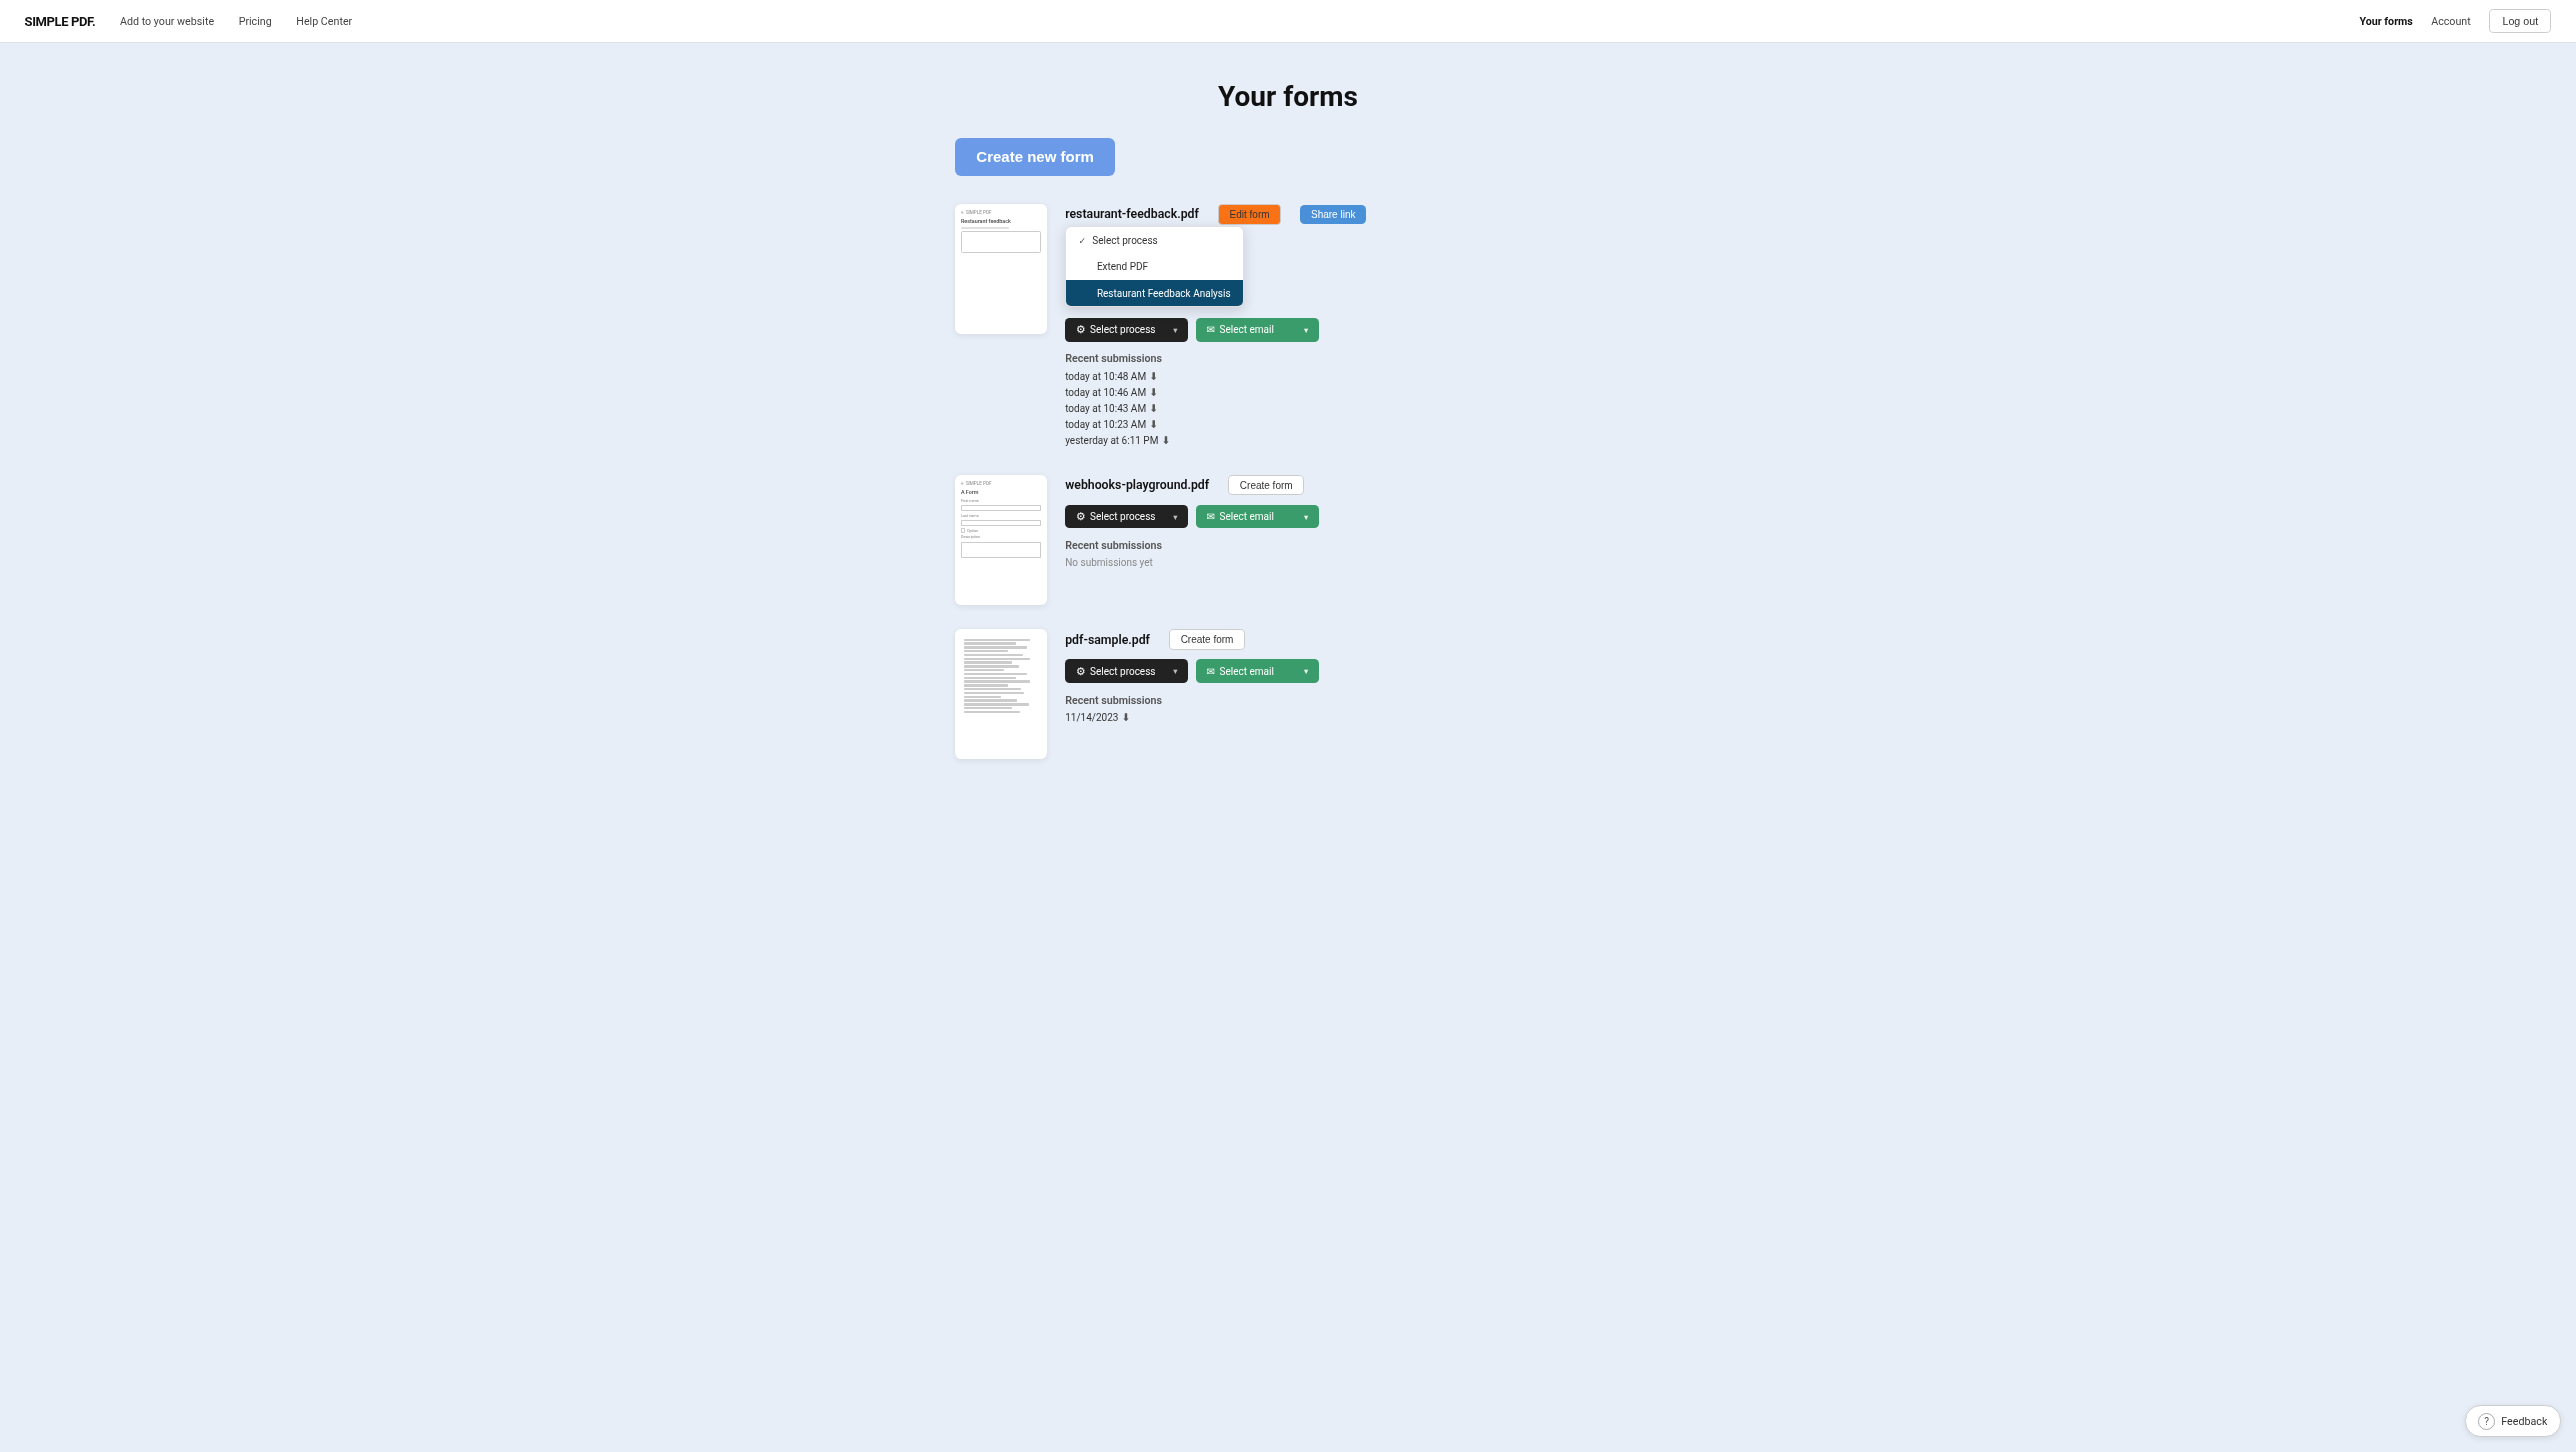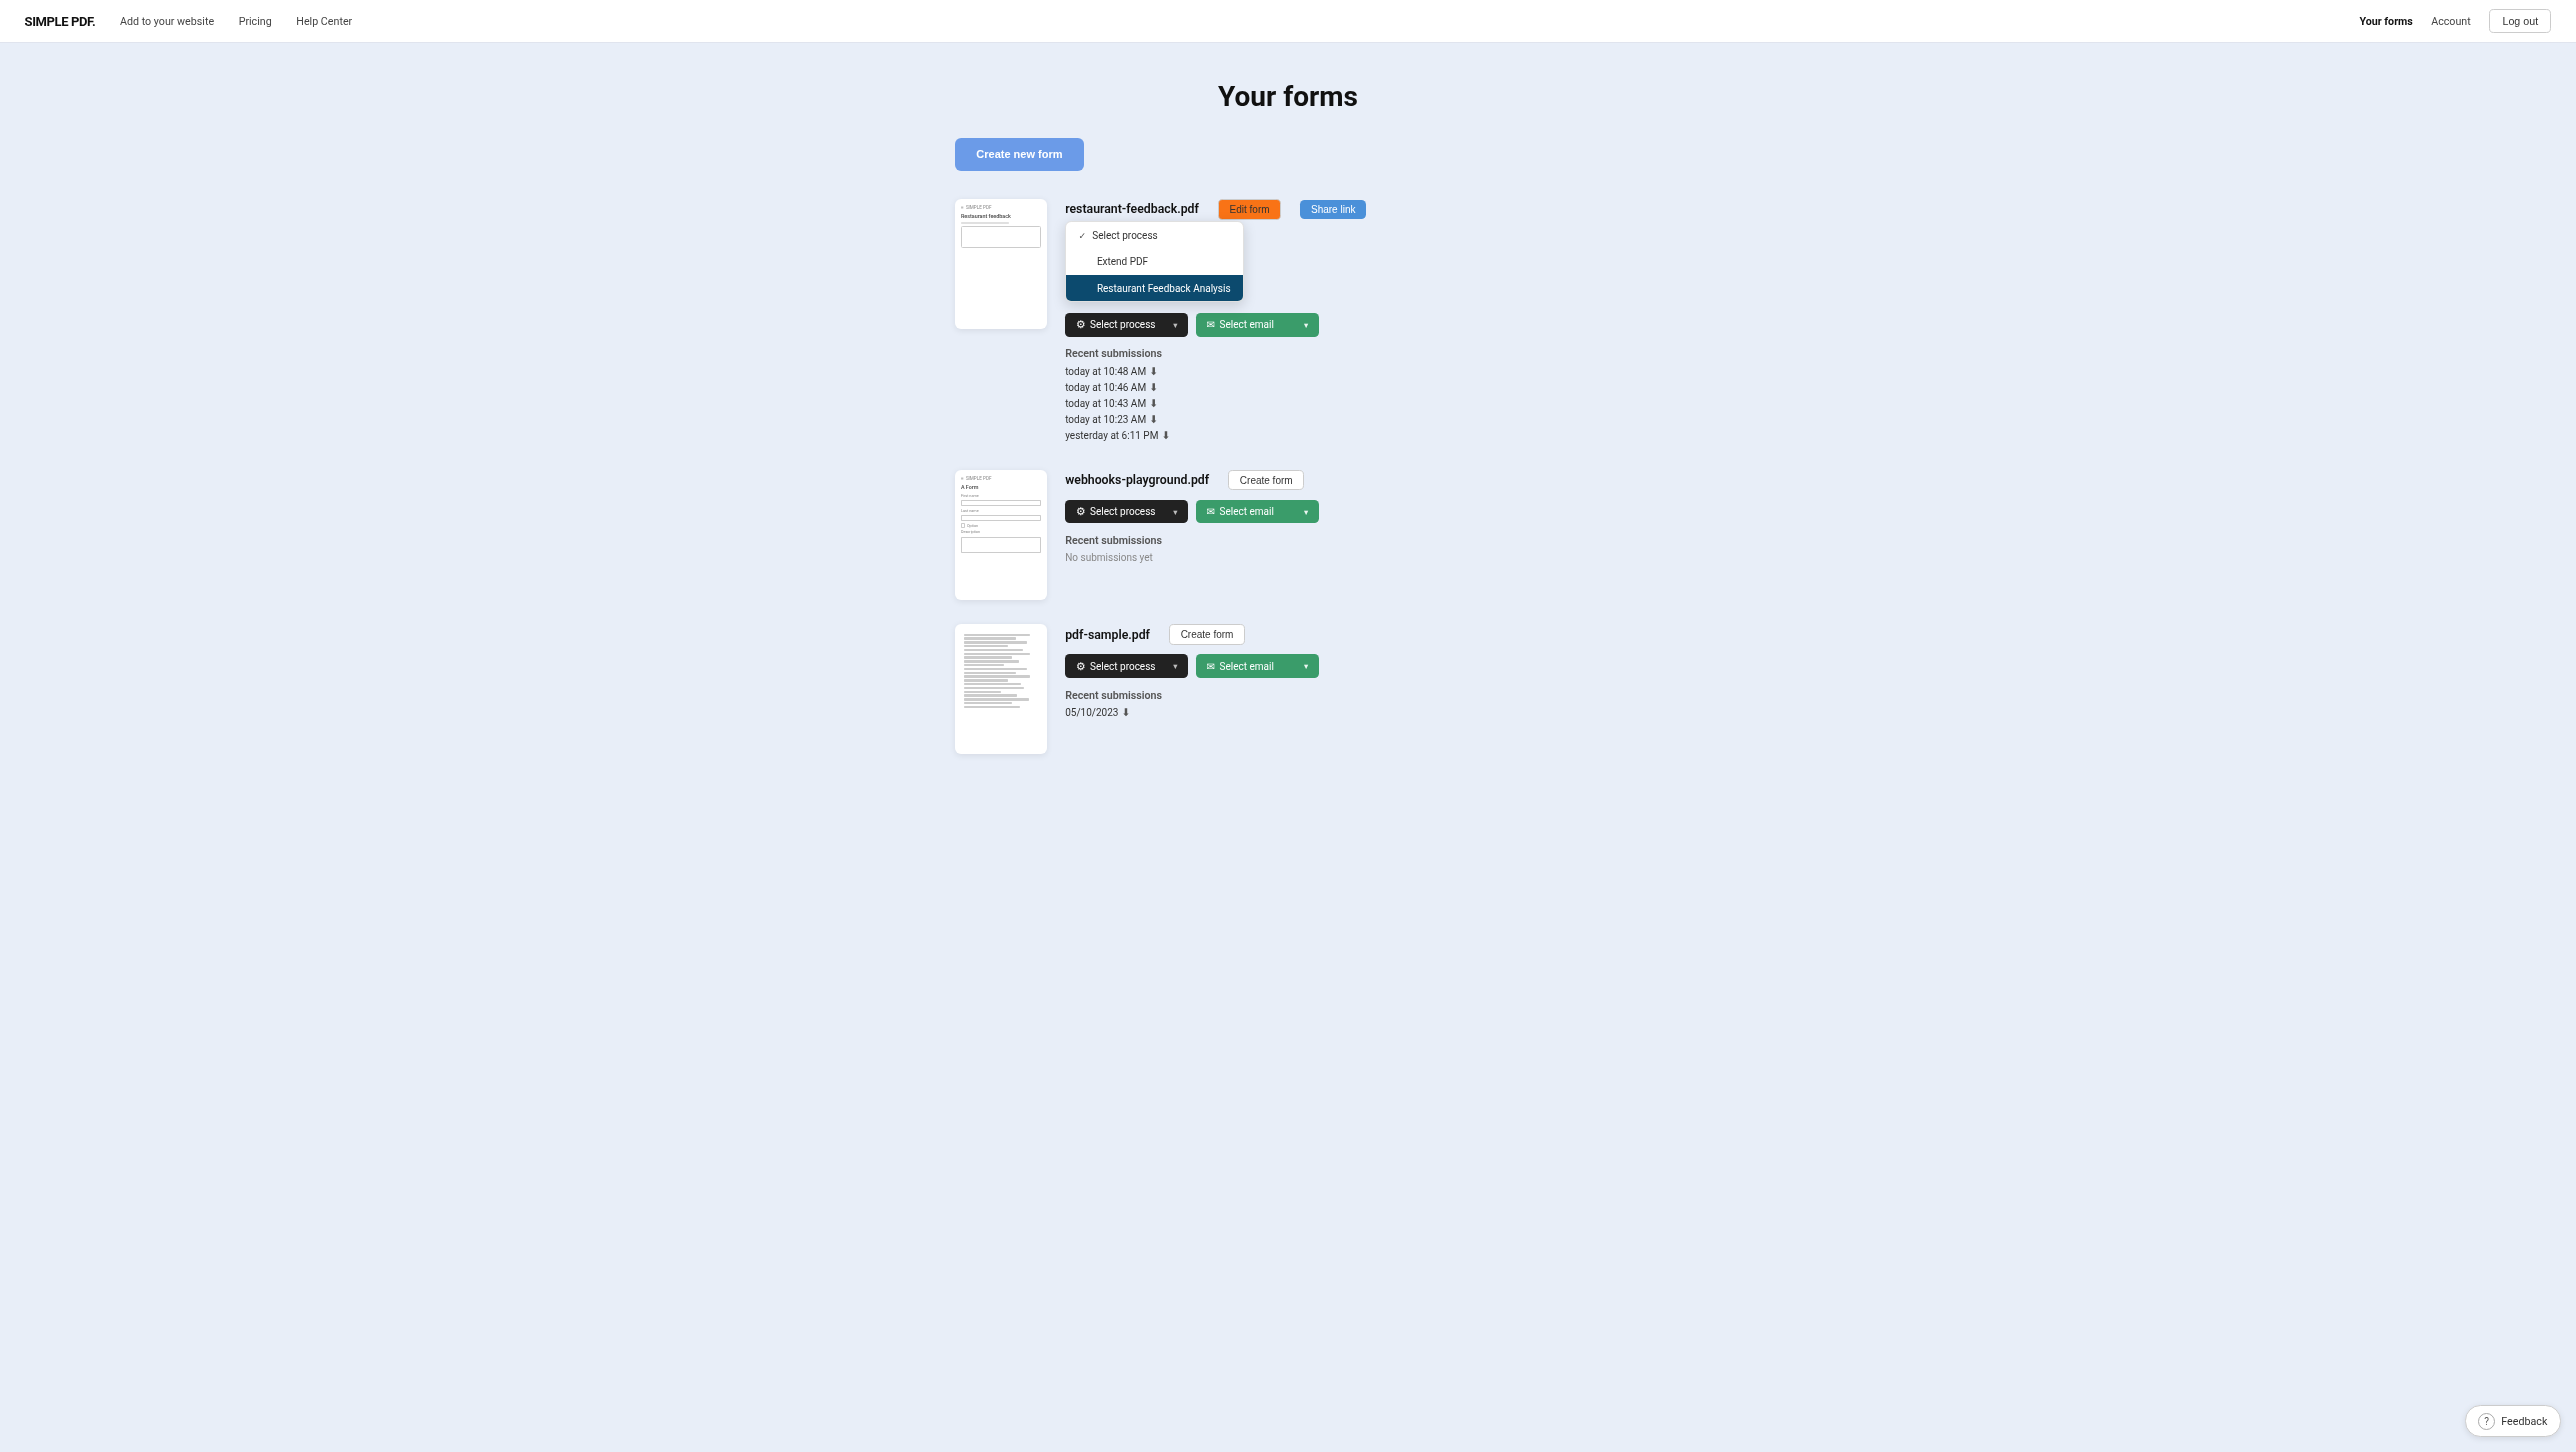--- a/index.html
+++ b/index.html
@@ -70,21 +70,21 @@
       font-weight: 700;
       color: #111;
       margin-bottom: 24.6px;
     }
     .create-btn {
       background: #6b9be8;
       color: white;
       border: none;
       border-radius: 6.1px;
       padding: 10.7px 21.5px;
-      font-size: 11px;
+      font-size: 15px;
       font-weight: 600;
       cursor: pointer;
       margin-bottom: 28px;
     }
 
     
     .form-card {
       display: flex;
       gap: 18.4px;
       margin-bottom: 24.6px;
@@ -514,21 +514,21 @@
           <span class="dd-arrow">▾</span>
         </div>
         <div class="email-dropdown">
           <span class="dd-icon">✉</span>
           <span>Select email</span>
           <span class="dd-arrow">▾</span>
         </div>
       </div>
       <div class="submissions-label">Recent submissions</div>
       <div class="submission-row">
-        <span>05/10/2023</span>
+        <span>11/14/2023</span>
         <span class="dl-icon">⬇</span>
       </div>
     </div>
   </div>
 </div>
 
 <div class="feedback-btn">
   <div class="feedback-question">?</div>
   <span>Feedback</span>
 </div>

